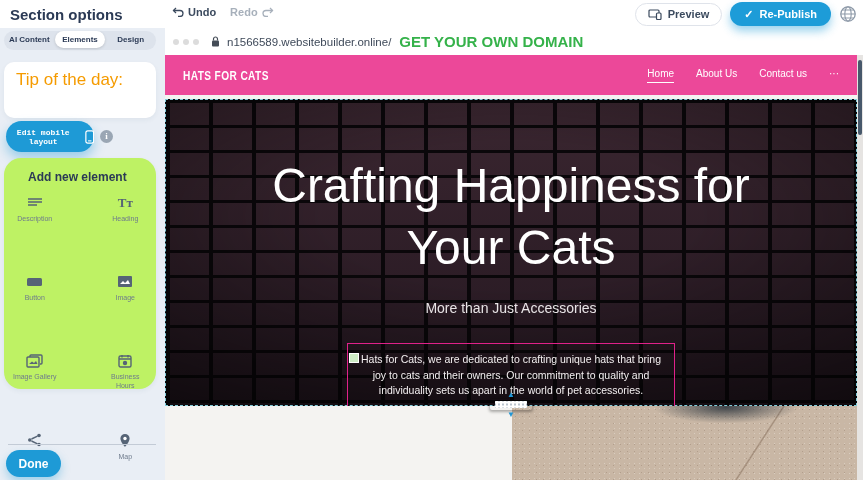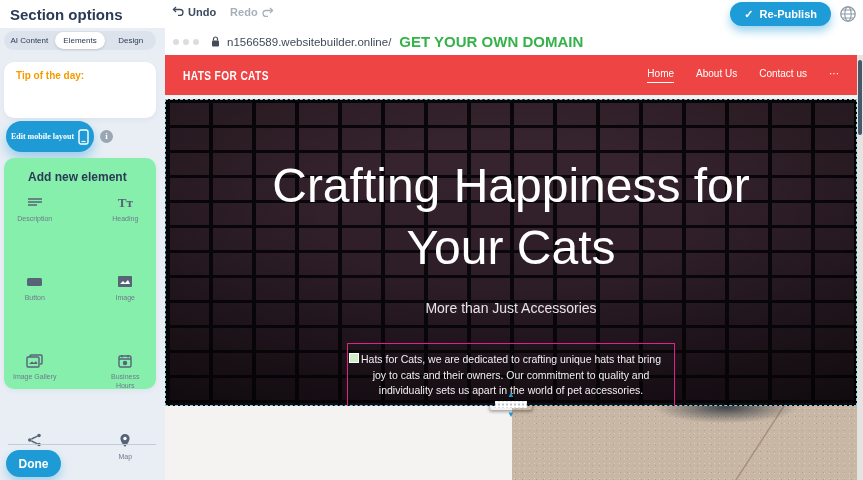--- a/index.html
+++ b/index.html
@@ -5,59 +5,59 @@
   * { margin:0; padding:0; box-sizing:border-box; }
   html,body { width:863px; height:480px; }
   body {
     position:relative; background:#e9eef5; overflow:hidden;
     font-family:"Liberation Sans", sans-serif; color:#303d52;
   }
   
   .topbar { position:absolute; left:0; top:0; width:863px; height:28px; background:#fff; z-index:5; }
   .page-title { position:absolute; left:10px; top:6px; font-size:15px; font-weight:bold; color:#2b3a55; }
   .undoredo { position:absolute; left:172px; top:6px; display:flex; align-items:center; gap:14px; font-size:11px; }
-  .undo { color:#3b4a5e; font-weight:bold; display:flex; gap:4px; cursor:pointer; }
+  .undo { color:#3b4a5e; font-weight:bold; display:flex; align-items:center; gap:4px; cursor:pointer; }
   .redo { color:#a7b0bb; font-weight:bold; display:flex; align-items:center; gap:4px; cursor:pointer; }
   .tb-right { position:absolute; right:6px; top:2px; display:flex; align-items:center; gap:8px; }
   .btn-preview {
     display:flex; align-items:center; gap:6px; background:#fff; border:1px solid #dfe3ea;
     border-radius:13px; height:23px; padding:0 12px; font-size:11px; font-weight:bold; color:#3b4a5e; cursor:pointer;
   }
   .btn-republish {
     display:flex; align-items:center; gap:6px; background:#1d9cd8; border:none; border-radius:13px;
     height:24px; padding:0 14px; font-size:11px; font-weight:bold; color:#fff; cursor:pointer;
     box-shadow:0 5px 10px rgba(29,156,216,.45);
   }
   
   .tabs {
     position:absolute; left:4px; top:31px; width:152px; height:19px; background:#dde3ec;
-    border-radius:11px; display:flex; align-items:center; font-size:8px; font-weight:normal; color:#2b3a55;
+    border-radius:11px; display:flex; align-items:flex-start; font-size:8px; font-weight:bold; color:#2b3a55;
   }
   .tab { flex:1; text-align:center; padding:4px 0; cursor:pointer; border-radius:10px; }
   .tab.active { background:#fff; box-shadow:0 1px 3px rgba(0,0,0,.15); }
   .tip-card {
     position:absolute; left:4px; top:62px; width:152px; height:56px; background:#fff;
     border-radius:10px; padding:8px 12px; box-shadow:0 2px 5px rgba(40,60,90,.06);
   }
-  .tip-title { color:#f59b00; font-weight:bold; font-size:10px; margin-bottom:4px; }
+  .tip-title { color:#f59b00; font-weight:normal; font-size:17px; margin-bottom:4px; }
   .tip-body { color:#7c8ba1; font-size:8px; line-height:1.35; }
   .btn-mobile {
     position:absolute; left:6px; top:121px; width:88px; height:31px; background:#1e9ad6;
     border:none; border-radius:17px; color:#fff; font-size:8px; font-weight:bold;
     display:flex; align-items:center; justify-content:center; gap:4px; cursor:pointer;
-    box-shadow:0 6px 12px rgba(30,154,214,.4); font-family:Liberation Serif, serif;
+    box-shadow:0 6px 12px rgba(30,154,214,.4); font-family:Liberation Mono, monospace;
   }
   .info-dot {
     position:absolute; left:100px; top:130px; width:13px; height:13px; border-radius:50%;
     background:#9aa6b4; color:#fff; font-size:9px; font-weight:bold; text-align:center; line-height:13px; cursor:pointer;
     font-family:"Liberation Serif", serif;
   }
   .add-panel {
-    position:absolute; left:4px; top:158px; width:152px; height:231px; background:#86efac;
-    border-radius:10px; padding:12px 6px 6px 6px; box-shadow:0 2px 5px rgba(40,60,90,.06);
+    position:absolute; left:4px; top:158px; width:152px; height:231px; background:#bef264;
+    border-radius:17px; padding:12px 6px 6px 6px; box-shadow:0 2px 5px rgba(40,60,90,.06);
   }
   .add-title { font-size:12px; font-weight:bold; color:#2b3a55; margin:0 0 10px 18px; }
   .el-grid { display:grid; grid-template-columns:repeat(2,1fr); row-gap:9px;gap:41px; }
   .el-item { display:flex; flex-direction:column; align-items:center; cursor:pointer; min-height:38px; }
   .el-ic { height:17px; display:flex; align-items:center; justify-content:center; color:#566476; position:relative; }
   .el-ic svg { stroke:#566476; fill:none; stroke-width:1.4; }
   .el-label { font-size:7px; color:#6e7b8c; text-align:center; margin-top:4px; line-height:1.25; max-width:44px; }
   .tt { font-size:13px; font-weight:bold; color:#566476; font-family:"Liberation Serif", serif; }
   .code-ic { font-size:11px; font-weight:bold; color:#566476; letter-spacing:1px; }
   .shop-badge {
@@ -74,21 +74,21 @@
   
   .urlbar { position:absolute; left:165px; top:28px; width:698px; height:27px; background:#fff; display:flex; align-items:center; }
   .dots { display:flex; gap:4px; margin-left:8px; }
   .dot { width:6px; height:6px; border-radius:50%; background:#dcdcdc; }
   .lock { margin-left:12px; display:flex; }
   .url-text { margin-left:7px; font-size:11.5px; color:#3f4a5a; }
   .domain-cta { margin-left:8px; font-size:15px; font-weight:bold; color:#35b24a; cursor:pointer; }
   .site { position:absolute; left:165px; top:55px; width:692px; height:425px; background:#f4f3f1; }
   
   .site-header {
-    position:absolute; left:0; top:0; width:692px; height:40px; background:#ef4444;
+    position:absolute; left:0; top:0; width:692px; height:40px; background:#ec4899;
     display:flex; align-items:center; justify-content:space-between; padding:10px 18px;
   }
   .logo { color:#fff; font-size:13px; font-weight:bold; letter-spacing:.5px; transform:scaleX(.78); transform-origin:left center; white-space:nowrap; }
   .site-nav { display:flex; align-items:center; gap:22px; }
   .nav-item { color:#fff; font-size:10px; cursor:pointer; padding-bottom:3px; }
   .nav-item.active { border-bottom:1.5px solid #fff; }
   
   .hero {
     position:absolute; left:0; top:44px; width:692px; height:307px;
     background-color:#241720;
@@ -147,20 +147,27 @@
     </span>
     <span class="redo">
       <span>Redo</span>
       <svg width="12" height="10" viewBox="0 0 12 10">
           <path d="M8 1 L10.5 3.5 L8 6" stroke="#a7b0bb" stroke-width="1.3" fill="none"></path>
           <path d="M10.5 3.5 H4 a3 3 0 0 0 0 6 H6" stroke="#a7b0bb" stroke-width="1.3" fill="none"></path>
         </svg>
     </span>
   </div>
   <div class="tb-right">
+    <button class="btn-preview">
+      <svg width="14" height="11" viewBox="0 0 14 11">
+          <rect x="1" y="1" width="10" height="7" rx="1" stroke="#3b4a5e" stroke-width="1.2" fill="none"></rect>
+          <rect x="8.5" y="4" width="4.5" height="6.5" rx="1" stroke="#3b4a5e" stroke-width="1.2" fill="#fff"></rect>
+        </svg>
+      <span>Preview</span>
+    </button>
     <button class="btn-republish">
       <span>✓</span>
       <span>Re-Publish</span>
     </button>
     <svg width="18" height="18" viewBox="0 0 18 18">
         <circle cx="9" cy="9" r="7.2" stroke="#8d99a8" stroke-width="1.3" fill="none"></circle>
         <ellipse cx="9" cy="9" rx="3.2" ry="7.2" stroke="#8d99a8" stroke-width="1.1" fill="none"></ellipse>
         <path d="M1.8 9 H16.2 M3 5 H15 M3 13 H15" stroke="#8d99a8" stroke-width="1.1" fill="none"></path>
       </svg>
   </div>

